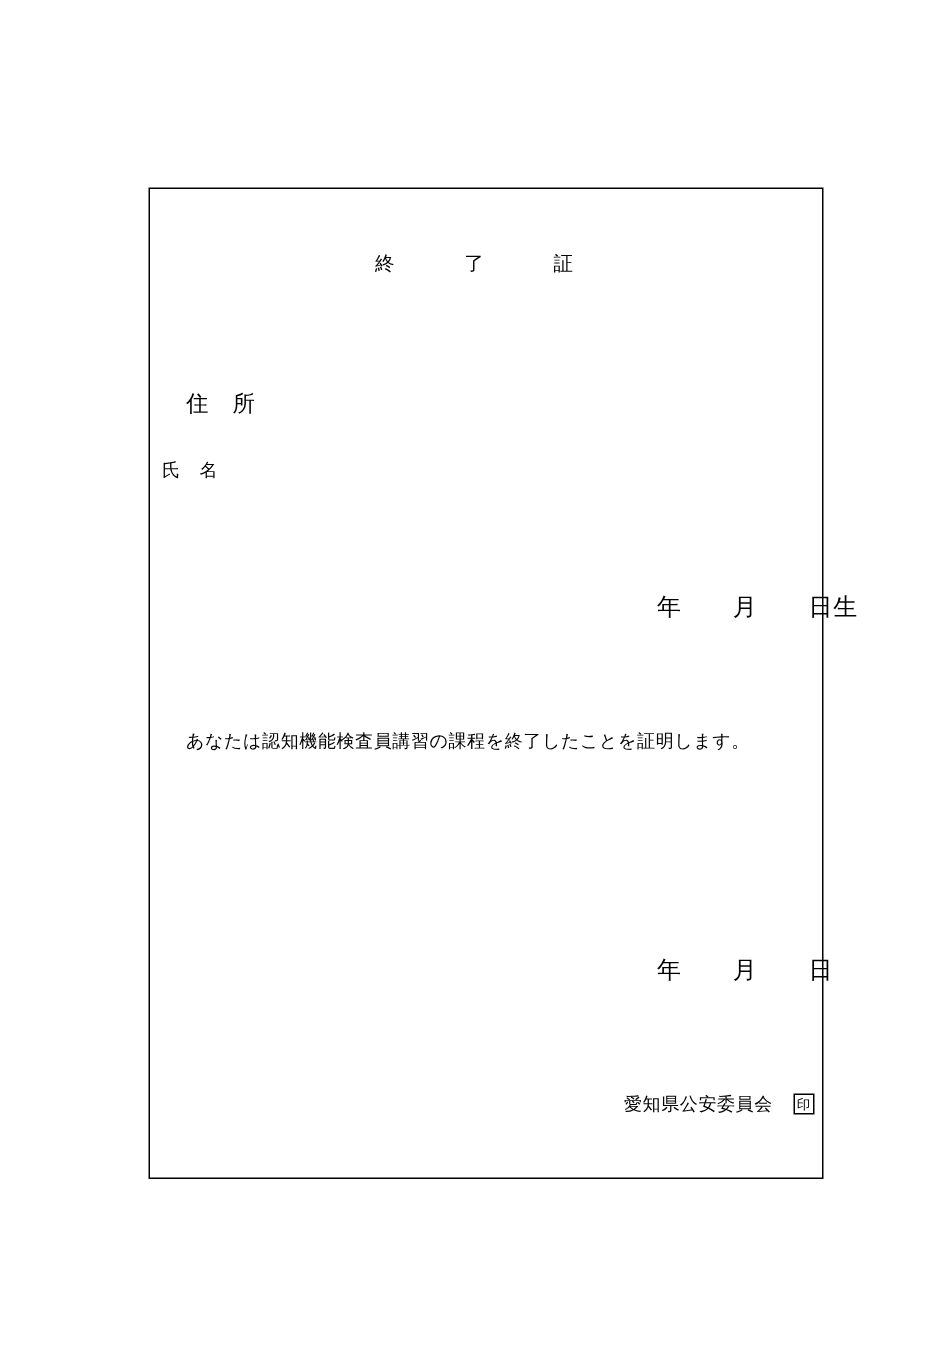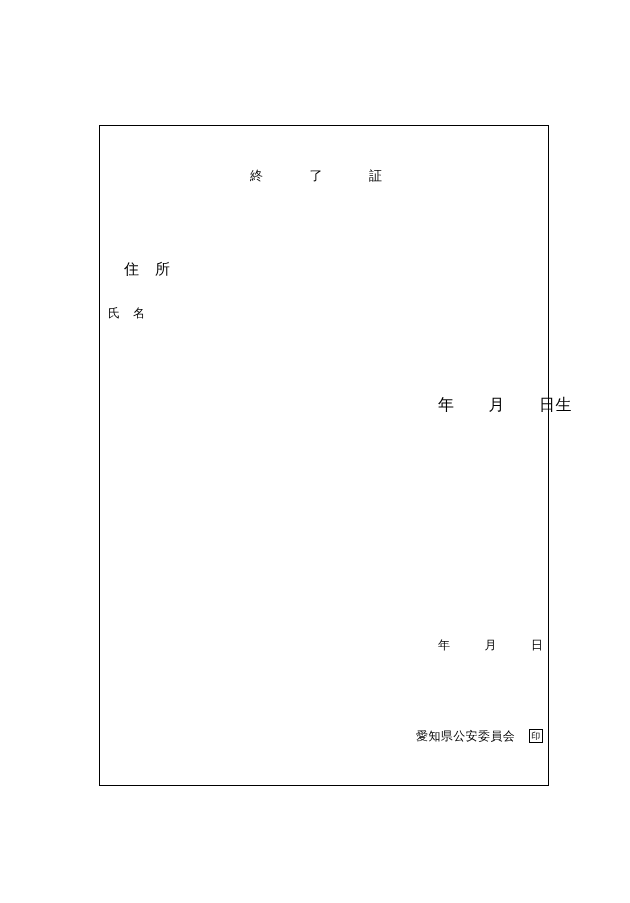--- a/index.html
+++ b/index.html
@@ -85,21 +85,21 @@
     left: 24px;
     top: 360px;
     font-size: 12px;
     letter-spacing: 0.4px;
     white-space: nowrap;
   }
   .date-line {
     position: absolute;
     left: 338px;
     top: 511px;
-    font-size: 12px;
+    font-size: 16px;
     letter-spacing: 0.5px;
     white-space: nowrap;
   }
   .date-line span.g {
     display: inline-block;
     width: 34px;
   }
   .issuer {
     position: absolute;
     left: 316px;
@@ -143,20 +143,21 @@
     </div>
 
     <div class="field-address">住　所</div>
 
     <div class="field-name">氏　名</div>
 
     <div class="birth-line">
       <span>年</span><span class="g"></span><span>月</span><span class="g"></span><span>日生</span>
     </div>
 
+    <div class="body-text">あなたは認知機能検査員講習の課程を終了したことを証明します。</div>
 
     <div class="date-line">
       <span>年</span><span class="g"></span><span>月</span><span class="g"></span><span>日</span>
     </div>
 
     <div class="issuer">
       <span>愛知県公安委員会</span><span class="seal">印</span>
     </div>
 
   </div>

